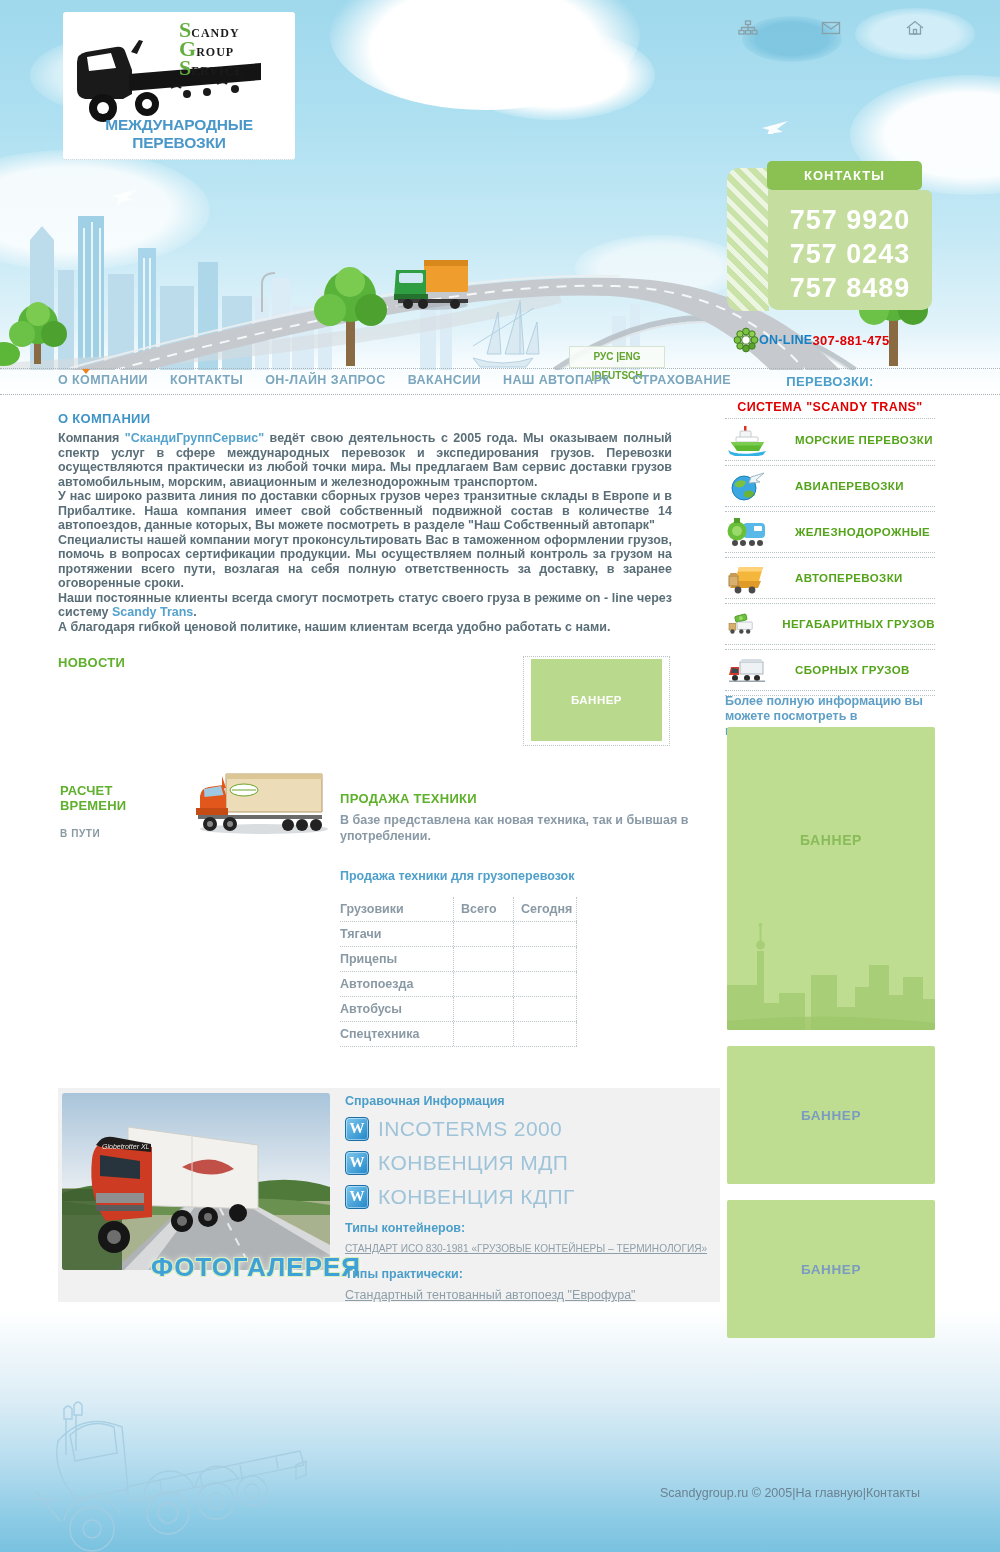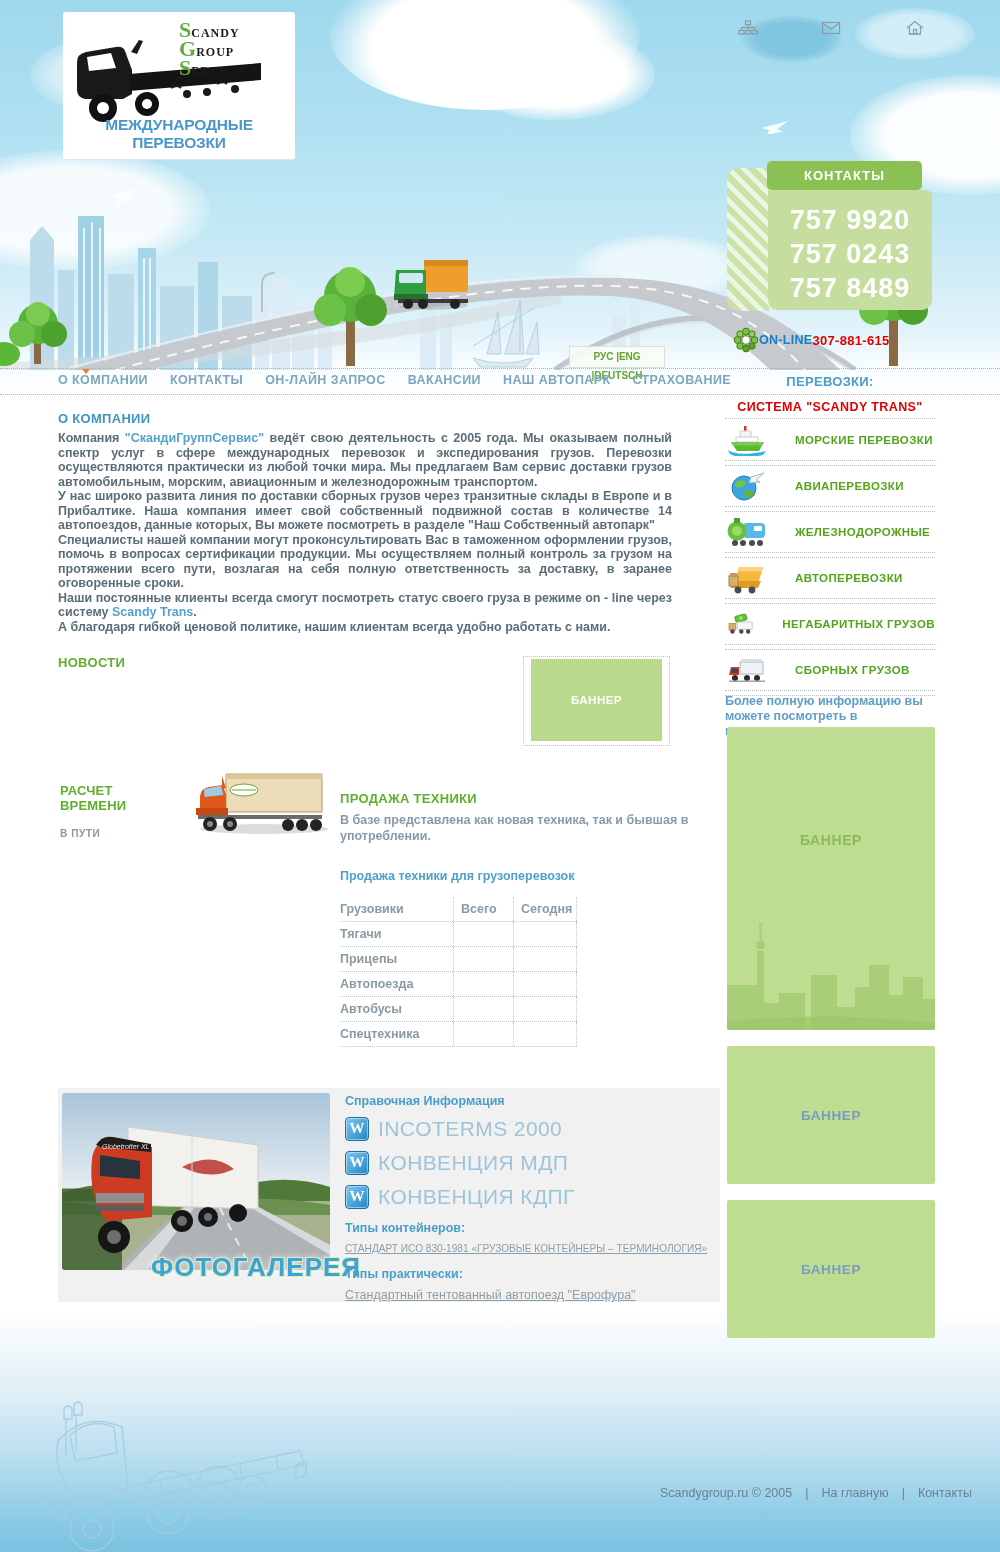--- a/index.html
+++ b/index.html
@@ -112,21 +112,21 @@
 
   .banner{background:#bedd90;border-radius:2px;cursor:pointer;}
   .banner-tall{left:727px;top:727px;width:208px;height:303px;overflow:hidden;position:absolute;}
   .banner-tall .bt-label{margin-top:105px;text-align:center;color:#8abc5b;font-weight:700;font-size:14px;letter-spacing:.6px;}
   .banner-sm{position:absolute;width:208px;height:138px;display:flex;align-items:center;justify-content:center;
     color:#7b9cc0;font-weight:700;font-size:13.5px;letter-spacing:.6px;}
   .banner-2{left:727px;top:1046px;} .banner-3{left:727px;top:1200px;}
   .skyline{position:absolute;left:0;bottom:0;}
 
   
-  .footer{left:660px;top:1486px;display:flex;gap:13px;align-items:center;color:#6b8292;font-size:12.5px;}
+  .footer{left:660px;top:1486px;display:flex;align-items:center;color:#6b8292;font-size:12.5px;}
   .footer .flink{cursor:pointer;}
   .chassis{left:0;top:1395px;}
 </style>
 </head>
 <body>
 
 <div id="page">
 
   <div class="cloud c4"></div>
   <div class="cloud c7"></div>
@@ -297,21 +297,21 @@
         <circle cx="13" cy="21.5" r="3.4" fill="#5aa32c"></circle>
           <circle cx="4.5" cy="13" r="3.4" fill="#7cc242"></circle>
         <circle cx="19" cy="7" r="3.2" fill="#8fd052"></circle>
           <circle cx="19" cy="19" r="3.2" fill="#5aa32c"></circle>
         <circle cx="7" cy="19" r="3.2" fill="#7cc242"></circle>
           <circle cx="7" cy="7" r="3.2" fill="#8fd052"></circle>
         <circle cx="13" cy="13" r="4.2" fill="#ffffff"></circle>
       </g>
     </svg>
     <span class="icq-online">ON-LINE</span>
-    <span class="icq-num">307-881-615</span>
+    <span class="icq-num">307-881-475</span>
   </div>
 
   <div class="abs langswitch">РУС |ENG |DEUTSCH</div>
 
   <div class="abs dotted-h nav-top"></div>
   <div class="abs dotted-h nav-bottom"></div>
   <div class="abs nav-marker"></div>
   <div class="abs nav">
     <span class="nav-item">О КОМПАНИИ</span>
     <span class="nav-item">КОНТАКТЫ</span>

